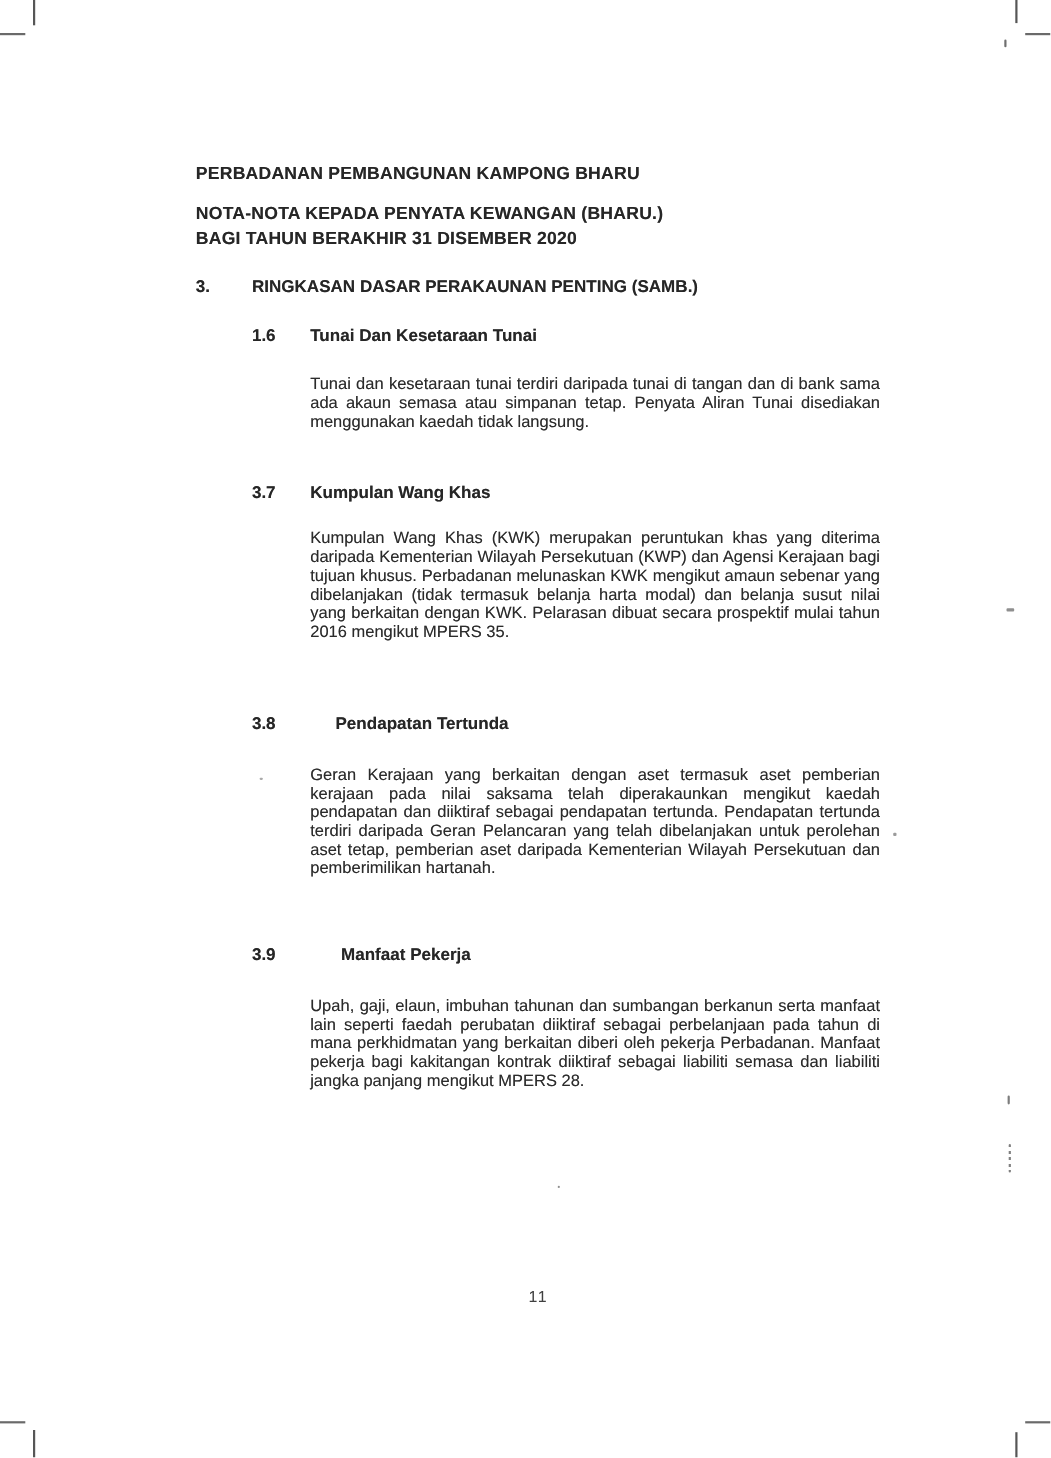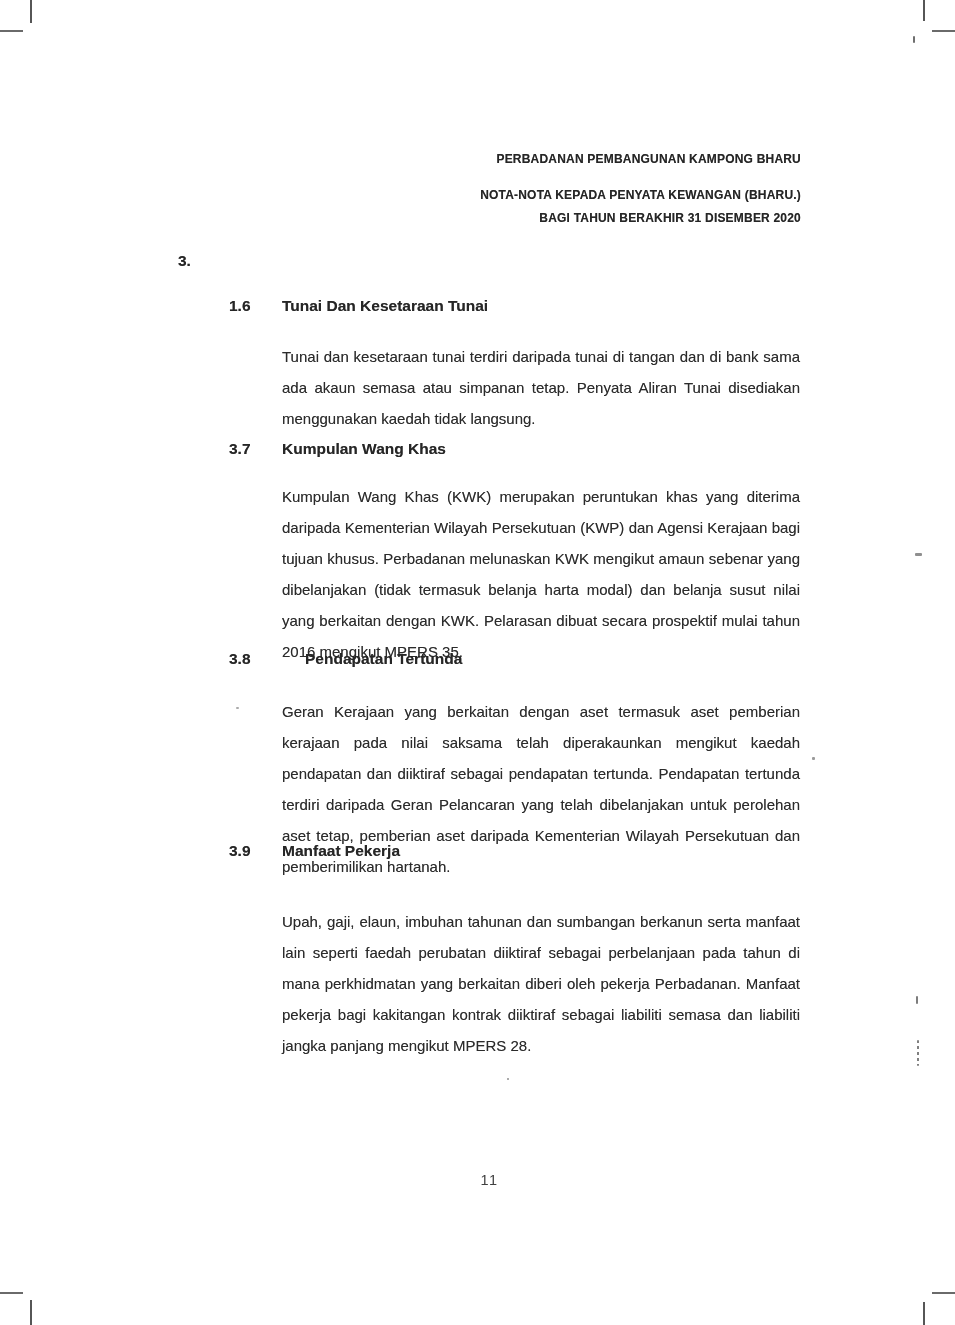--- a/index.html
+++ b/index.html
@@ -19,21 +19,21 @@
   .crop.tr-v { left:923px; top:0;       width:2px;  height:21px; }
   .crop.tr-h { left:932px; top:30px;    width:23px; height:2px; background:#6a6a6a; }
   .crop.bl-h { left:0;     top:1292px;  width:23px; height:2px; background:#6a6a6a; }
   .crop.bl-v { left:30px;  top:1300px;  width:2px;  height:25px; }
   .crop.br-h { left:932px; top:1292px;  width:23px; height:2px; background:#6a6a6a; }
   .crop.br-v { left:923px; top:1302px;  width:2px;  height:23px; }
 
   
   .head-line {
     position:absolute; left:178px; width:623px;
-    text-align:right; font-weight:700; font-size:12px; line-height:20px;
+    text-align:left; font-weight:700; font-size:16px; line-height:20px;
     letter-spacing:.2px;
     text-shadow:0 0 .4px rgba(0,0,0,.45);
   }
   .head-org   { top:149px; }
   .head-t1    { top:185px; }
   .head-t2    { top:208px; }
 
   
   .sec-row {
     position:absolute; left:178px; top:251px; width:623px;
@@ -45,26 +45,26 @@
   
   .sub-row {
     position:absolute; left:229px; width:572px;
     display:flex; font-weight:700; font-size:15.5px; line-height:20px;
     text-shadow:0 0 .4px rgba(0,0,0,.45);
   }
   .sub-num { width:53px; flex:0 0 53px; }
   .sub-row.s36 { top:296px; }
   .sub-row.s37 { top:439px; }
   .sub-row.s38 { top:649px;gap:23px; }
-  .sub-row.s39 { top:841px; }
+  .sub-row.s39 { top:859px;gap:28px; }
 
   
   .par {
     position:absolute; left:282px; width:518px;
-    font-size:15px; line-height:31px;
+    font-size:15px; line-height:17px;
     text-align:justify; text-justify:inter-word;
     color:#2b2b2b;
     text-shadow:0 0 .35px rgba(0,0,0,.4);
   }
   .par.p36 { top:341px; }
   .par.p37 { top:481px; }
   .par.p38 { top:696px; }
   .par.p39 { top:906px; }
 
   
@@ -96,20 +96,21 @@
 <div class="crop bl-v"></div>
 <div class="crop br-h"></div>
 <div class="crop br-v"></div>
 
 <div class="head-line head-org">PERBADANAN PEMBANGUNAN KAMPONG BHARU</div>
 <div class="head-line head-t1">NOTA-NOTA KEPADA PENYATA KEWANGAN (BHARU.)</div>
 <div class="head-line head-t2">BAGI TAHUN BERAKHIR 31 DISEMBER 2020</div>
 
 <div class="sec-row">
   <span class="sec-num">3.</span>
+  <span class="sec-title">RINGKASAN DASAR PERAKAUNAN PENTING (SAMB.)</span>
 </div>
 
 <div class="sub-row s36">
   <span class="sub-num">1.6</span>
   <span class="sub-title">Tunai Dan Kesetaraan Tunai</span>
 </div>
 <p class="par p36">Tunai dan kesetaraan tunai terdiri daripada tunai di tangan dan di bank sama ada akaun semasa atau simpanan tetap. Penyata Aliran Tunai disediakan menggunakan kaedah tidak langsung.</p>
 
 <div class="sub-row s37">
   <span class="sub-num">3.7</span>

